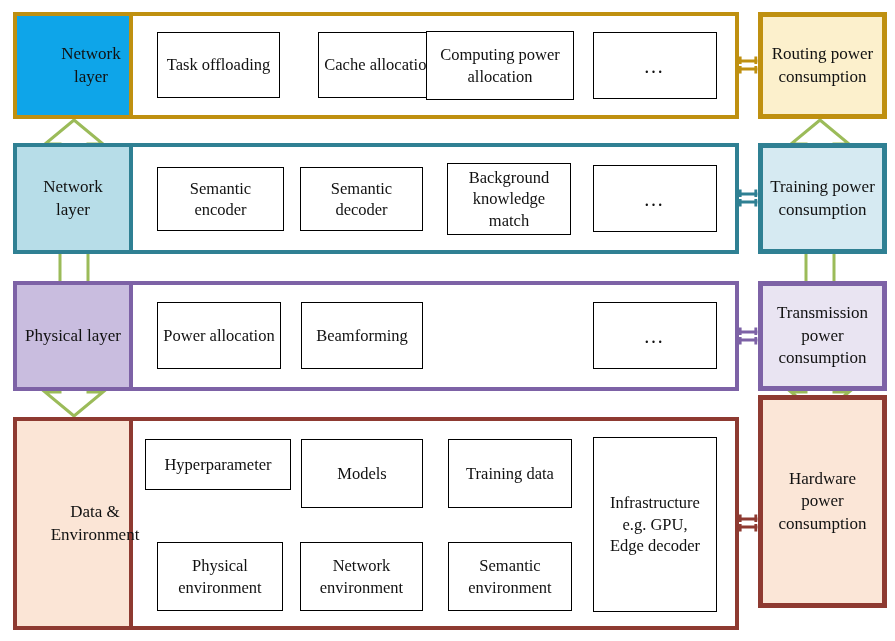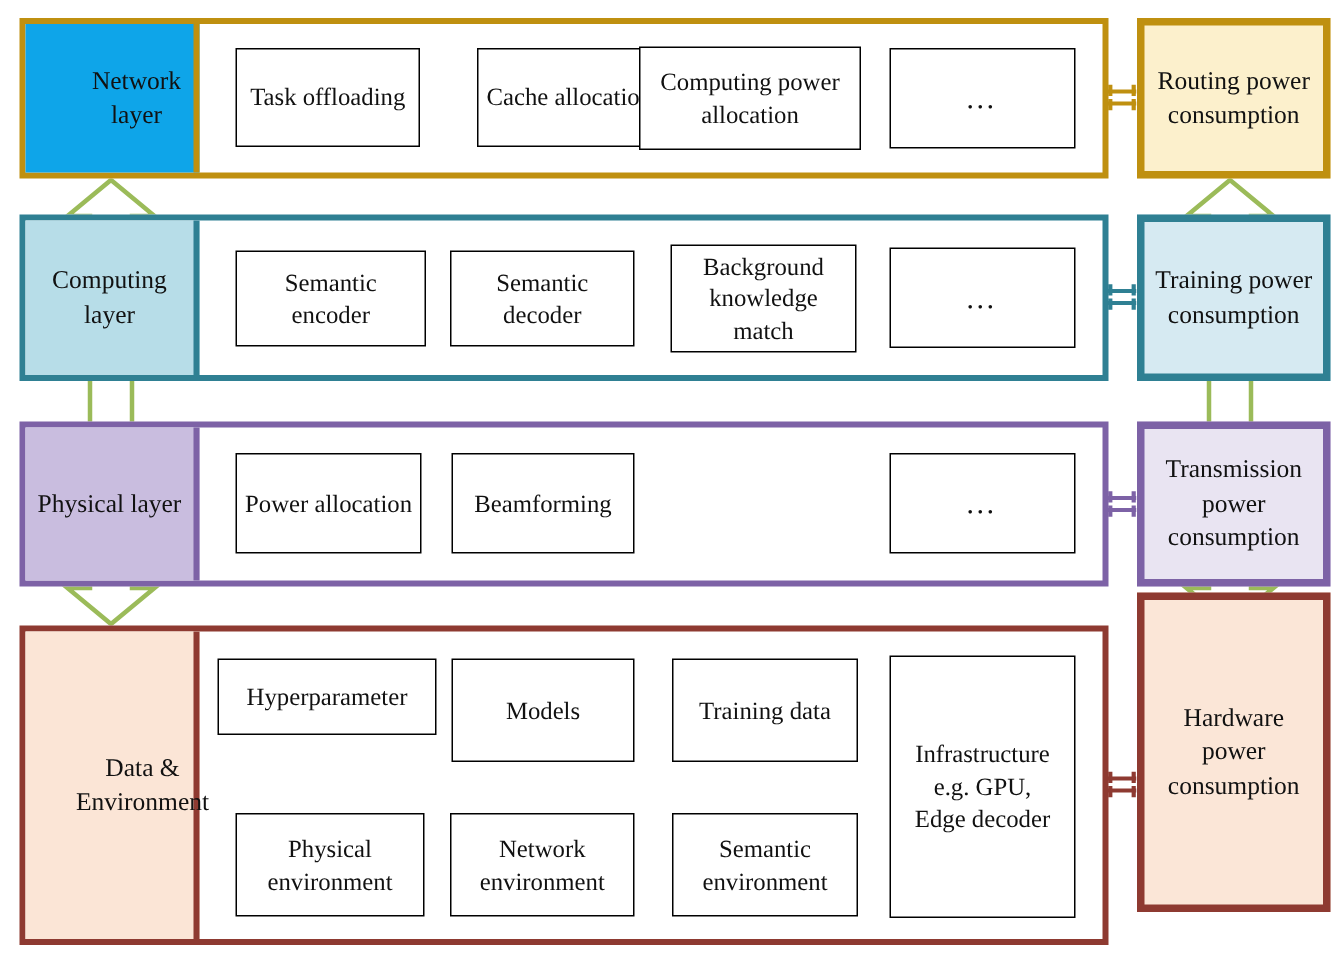--- a/index.html
+++ b/index.html
@@ -58,21 +58,21 @@
   <div class="wbox" style="left:157px;top:32px;width:123px;height:66px">Task offloading</div>
   <div class="wbox" style="left:318px;top:32px;width:123px;height:66px">Cache allocation</div>
   <div class="wbox" style="left:426px;top:31px;width:148px;height:69px">Computing power allocation</div>
   <div class="wbox dots" style="left:593px;top:32px;width:124px;height:67px">…</div>
   <div class="rbox gold" style="top:12px;height:107px">Routing power consumption</div>
   <svg class="conn" style="left:737px;top:48px" width="22" height="34">
     <path d="M1.5 13 H20.5 M1.5 21 H20.5 M3.2 8.5 V16 M3.2 18 V25.5 M18.8 8.5 V16 M18.8 18 V25.5" fill="none" stroke-width="2.8" stroke="#bf9010"></path>
   </svg>
 
   <div class="row teal" style="top:143px;height:111px">
-    <div class="label-cell">Computing
+    <div class="label-cell">Network
 layer</div>
   </div>
   <div class="wbox" style="left:157px;top:167px;width:127px;height:64px">Semantic encoder</div>
   <div class="wbox" style="left:300px;top:167px;width:123px;height:64px">Semantic decoder</div>
   <div class="wbox" style="left:447px;top:163px;width:124px;height:72px">Background knowledge match</div>
   <div class="wbox dots" style="left:593px;top:165px;width:124px;height:67px">…</div>
   <div class="rbox teal" style="top:143px;height:111px">Training power consumption</div>
   <svg class="conn" style="left:737px;top:181px" width="22" height="34">
     <path d="M1.5 13 H20.5 M1.5 21 H20.5 M3.2 8.5 V16 M3.2 18 V25.5 M18.8 8.5 V16 M18.8 18 V25.5" fill="none" stroke-width="2.8" stroke="#2f8093"></path>
   </svg>

